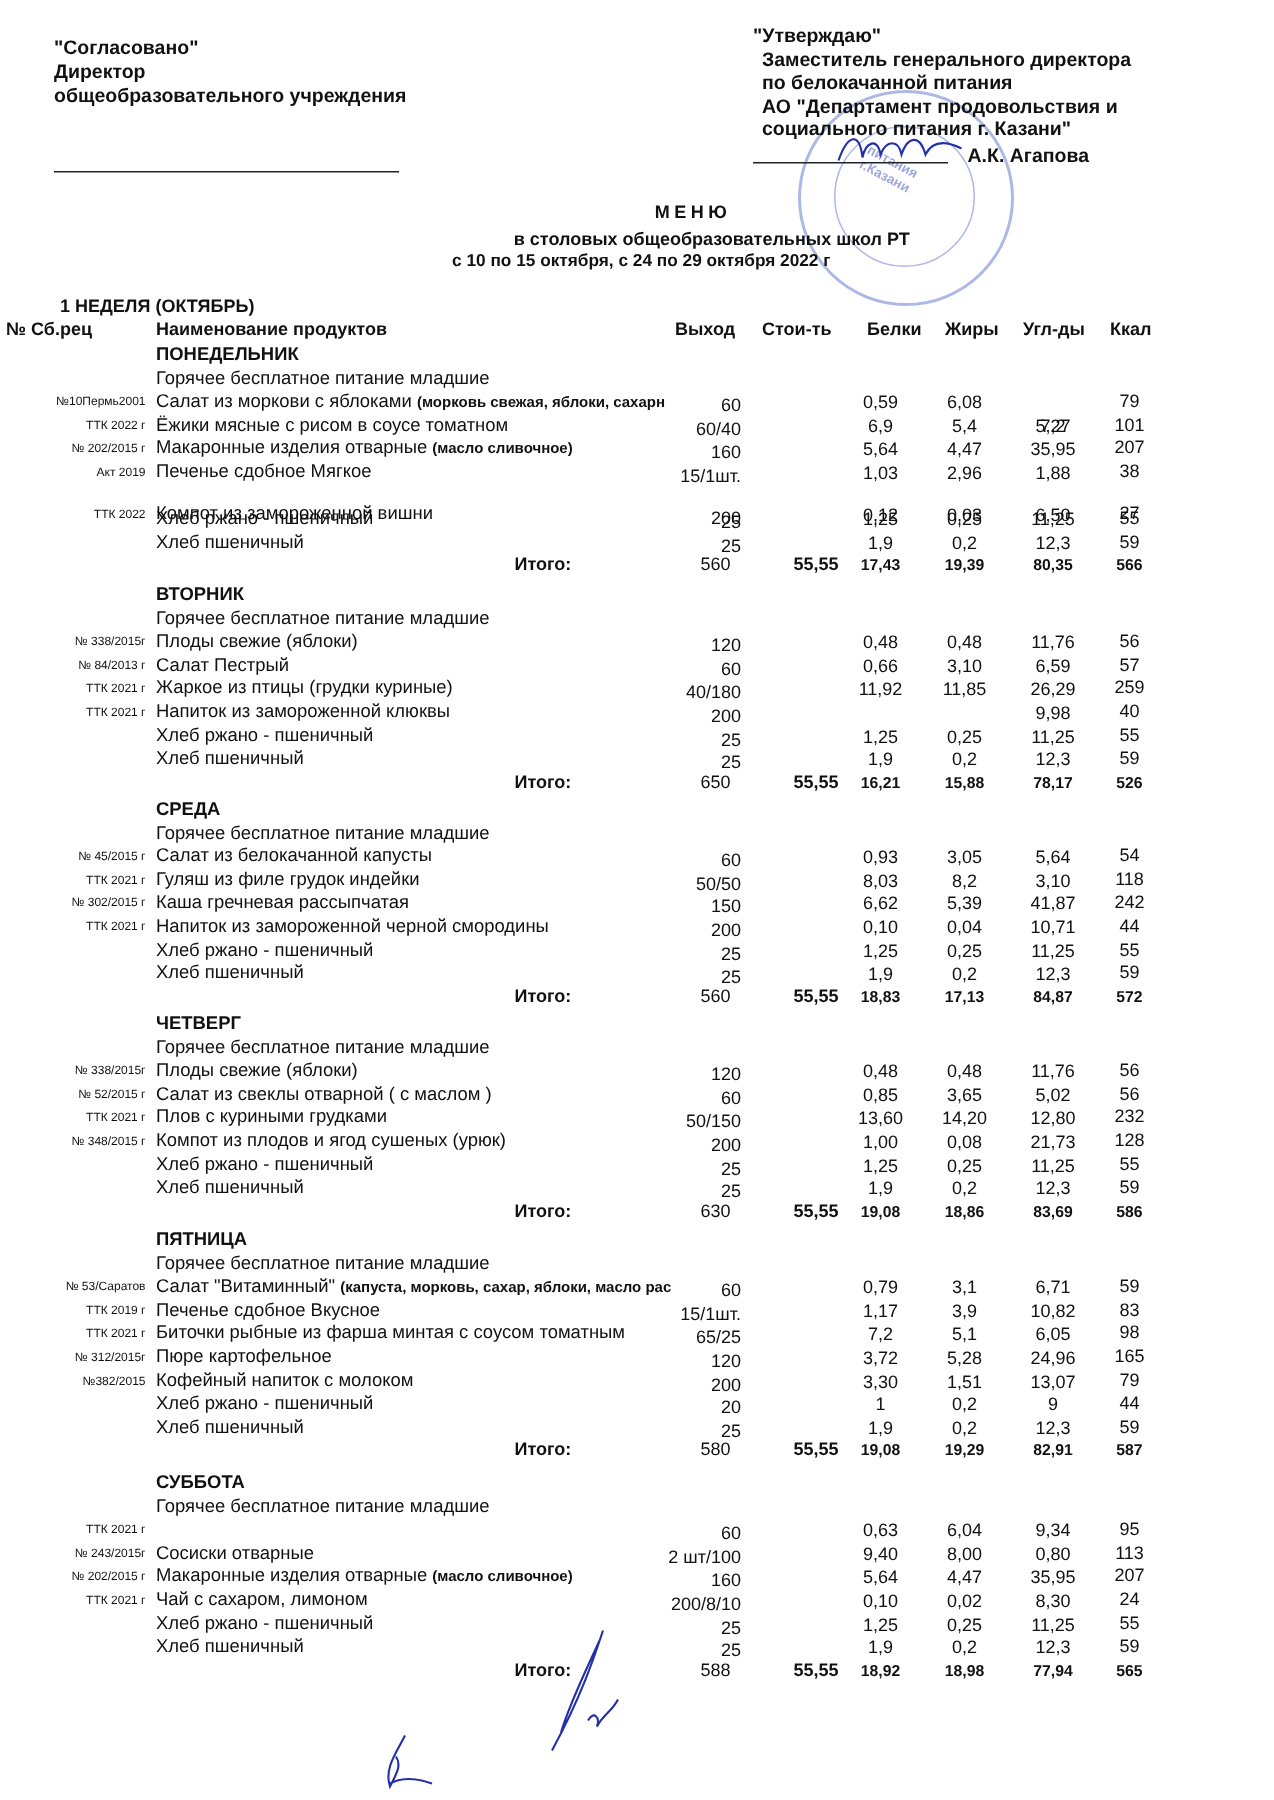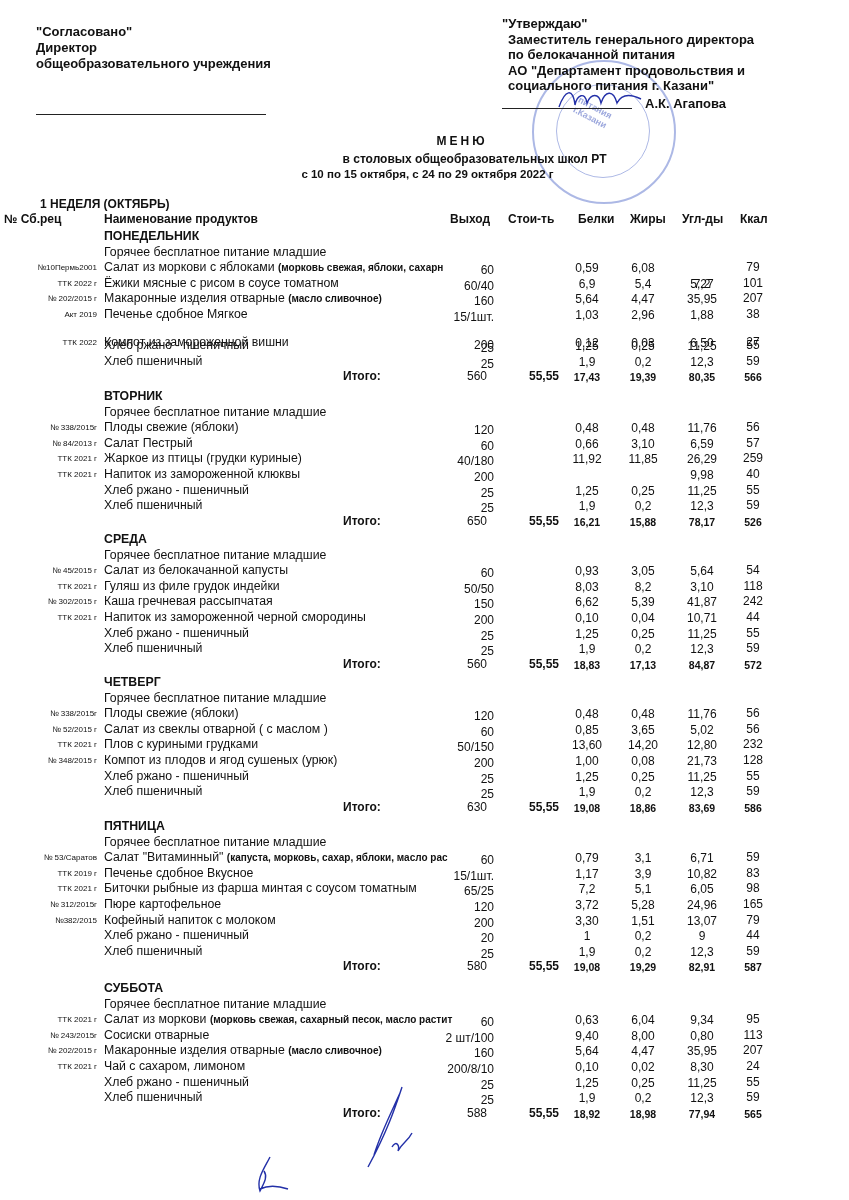--- a/index.html
+++ b/index.html
@@ -460,21 +460,20 @@
       <span class="v c-k">587</span>
     </div>
     <div class="row" style="top:981px">
       <span class="name day">СУББОТА</span>
     </div>
     <div class="row" style="top:996.6px">
       <span class="name sub">Горячее бесплатное питание младшие</span>
     </div>
     <div class="row" style="top:1012.2px">
       <span class="code">ТТК 2021 г</span>
-      <span class="name"><span>Салат из моркови </span><small>(морковь свежая, сахарный песок, масло растит</small></span>
       <span class="v c-out" style="top:3px">60</span>
       <span class="v c-b" style="top:1px">0,63</span>
       <span class="v c-j" style="top:1px">6,04</span>
       <span class="v c-u" style="top:1px">9,34</span>
       <span class="v c-k" style="top:0px">95</span>
     </div>
     <div class="row" style="top:1027.8px">
       <span class="code">№ 243/2015г</span>
       <span class="name"><span>Сосиски отварные</span><small></small></span>
       <span class="v c-out" style="top:3px">2 шт/100</span>

